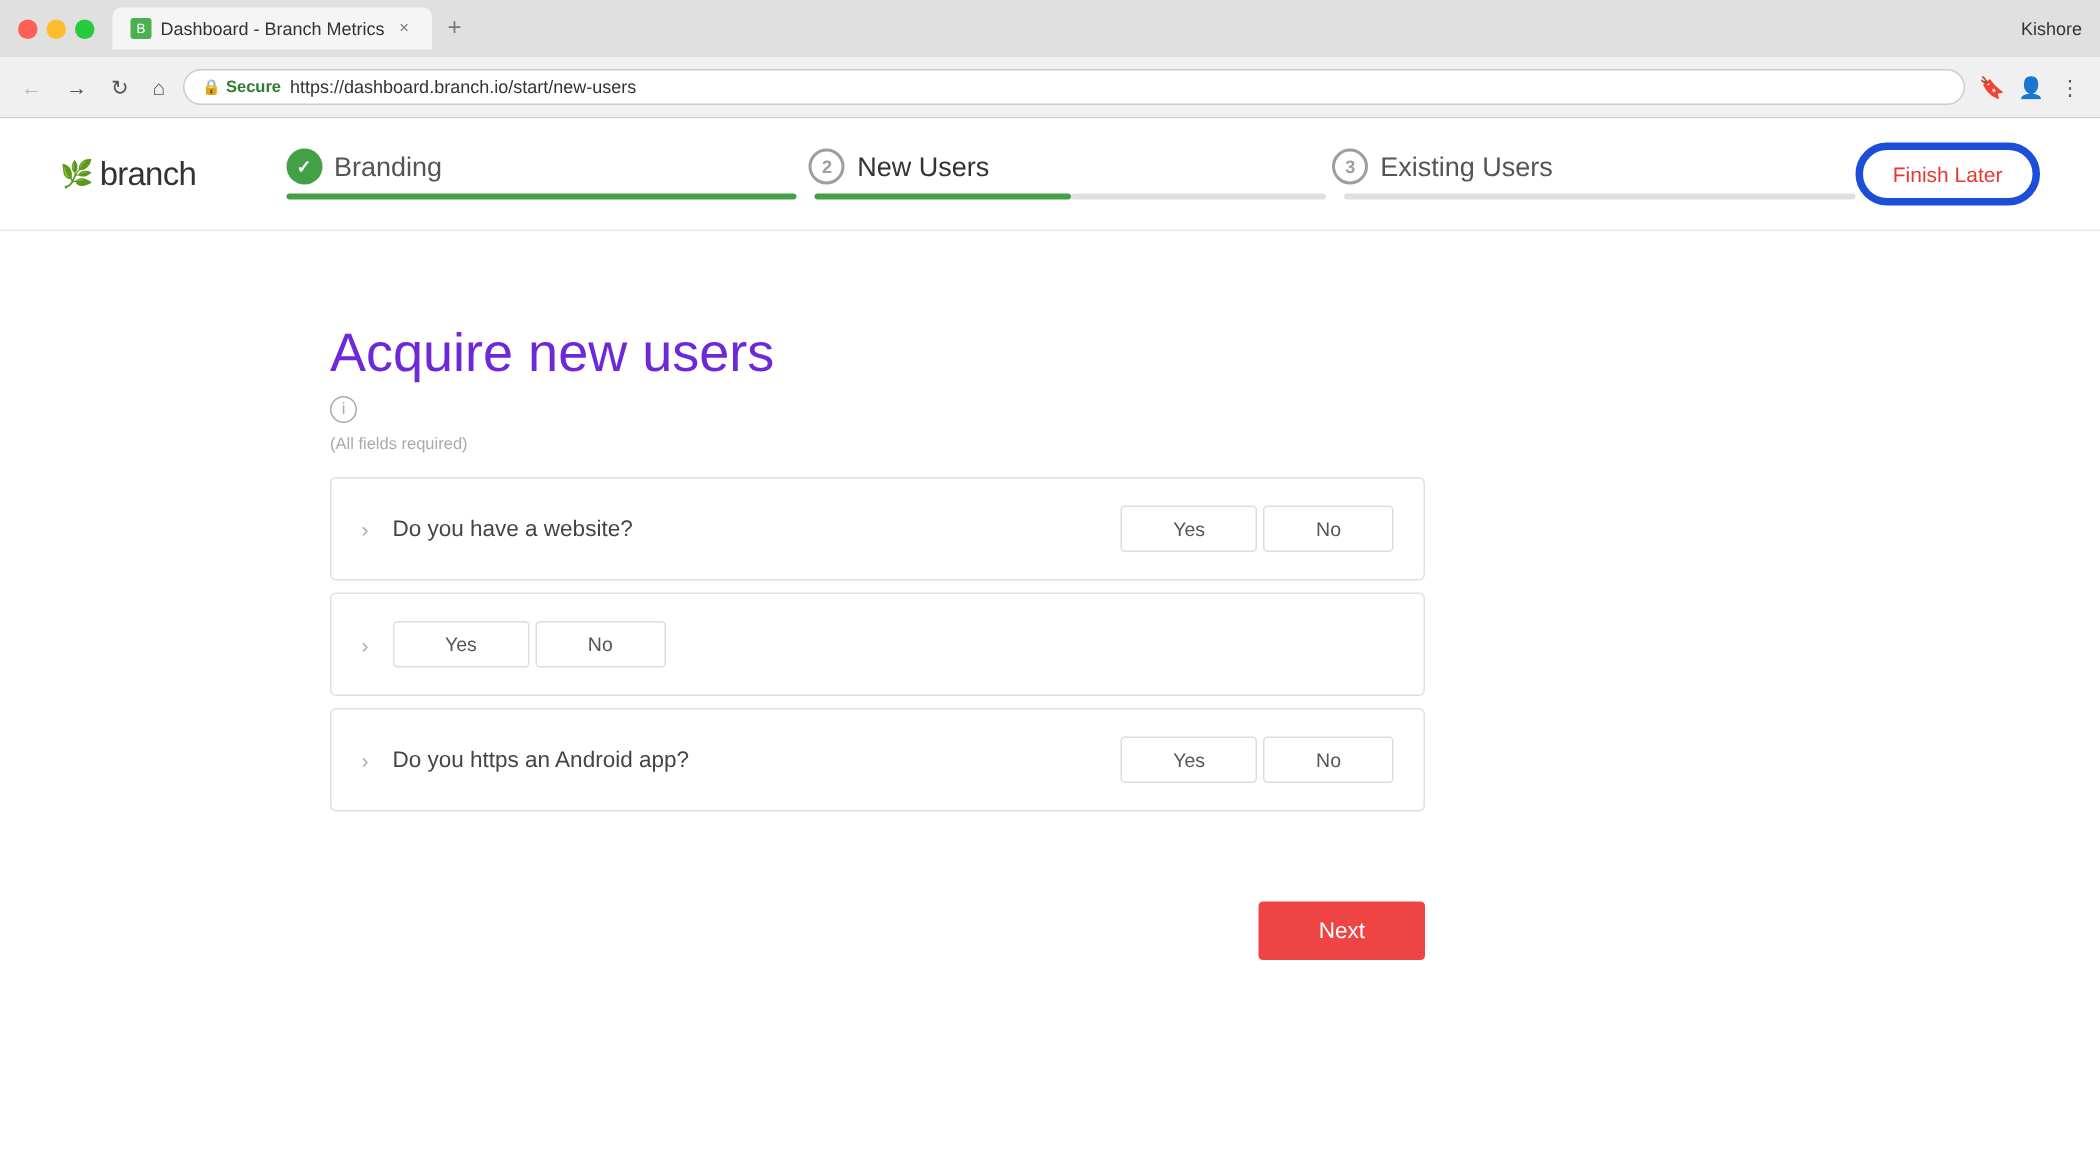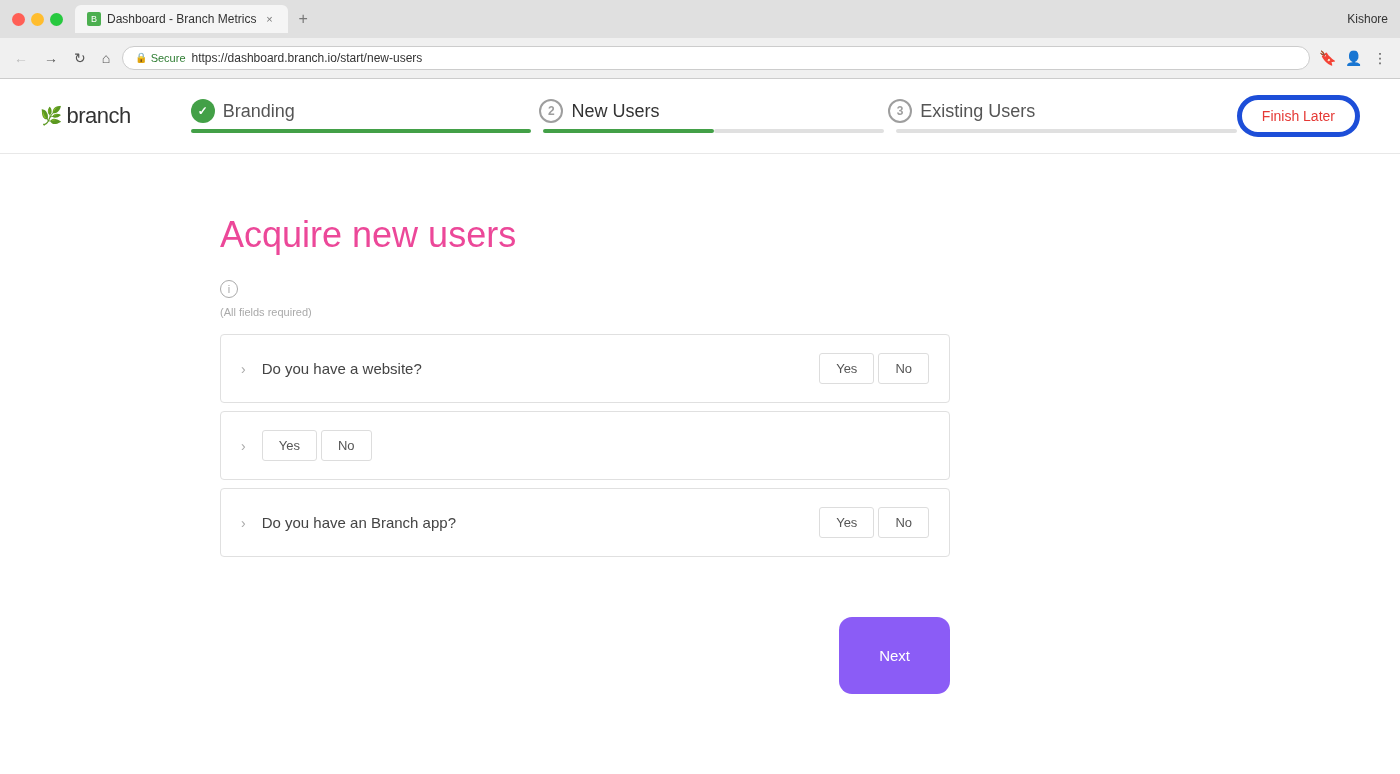--- a/index.html
+++ b/index.html
@@ -108,21 +108,21 @@
       padding: 4px 12px;
       font-size: 12px;
       color: #333;
       display: flex;
       align-items: center;
       gap: 6px;
     }
     .secure-badge {
       color: #2e7d32;
       font-size: 11px;
-      font-weight: 400;
+      font-weight: 700;
       display: flex;
       gap: 3px;
     }
     .secure-badge::before {
       content: '🔒';
       font-size: 10px;
     }
     .address-text {
       color: #333;
       font-size: 12px;
@@ -228,22 +228,22 @@
     }
 
     
     .main-content {
       padding: 60px 0 60px 220px;
       max-width: 1200px;
     }
     .page-title {
       font-size: 36px;
       font-weight: 300;
-      color: #ec4899;
-      margin-bottom: 24px;
+      color: #6d28d9;
+      margin-bottom: 8px;
     }
     .page-subtitle {
       font-size: 14px;
       color: #777;
       margin-bottom: 8px;
       display: flex;
       align-items: center;
       gap: 8px;
     }
     .info-icon {
@@ -289,41 +289,41 @@
       color: #444;
     }
     .answer-buttons {
       display: flex;
       gap: 4px;
     }
     .answer-btn {
       border: 1px solid #ddd;
       background: white;
       color: #555;
-      padding: 7px 16px;
+      padding: 7px 34px;
       font-size: 13px;
       cursor: pointer;
       border-radius: 3px;
     }
 
     
     .next-btn-container {
       display: flex;
       justify-content: flex-end;
       width: 730px;
       margin-top: 60px;
     }
     .next-btn {
-      background: #8b5cf6;
+      background: #ef4444;
       color: white;
       border: none;
-      padding: 30px 40px;
+      padding: 11px 40px;
       font-size: 15px;
       cursor: pointer;
-      border-radius: 13px;
+      border-radius: 3px;
       min-width: 100px;
     }
 
     
     .stepper-wrapper {
       display: flex;
       flex-direction: column;
       flex: 1;
     }
     .stepper-labels {
@@ -461,21 +461,21 @@
       <div class="question-row">
         <span class="chevron-icon">›</span>
         <div class="answer-buttons">
           <button class="answer-btn">Yes</button>
           <button class="answer-btn">No</button>
         </div>
       </div>
 
       <div class="question-row">
         <span class="chevron-icon">›</span>
-        <span class="question-text">Do you have an Branch app?</span>
+        <span class="question-text">Do you https an Android app?</span>
         <div class="answer-buttons">
           <button class="answer-btn">Yes</button>
           <button class="answer-btn">No</button>
         </div>
       </div>
 
     </div>
 
     <div class="next-btn-container">
       <button class="next-btn">Next</button>

